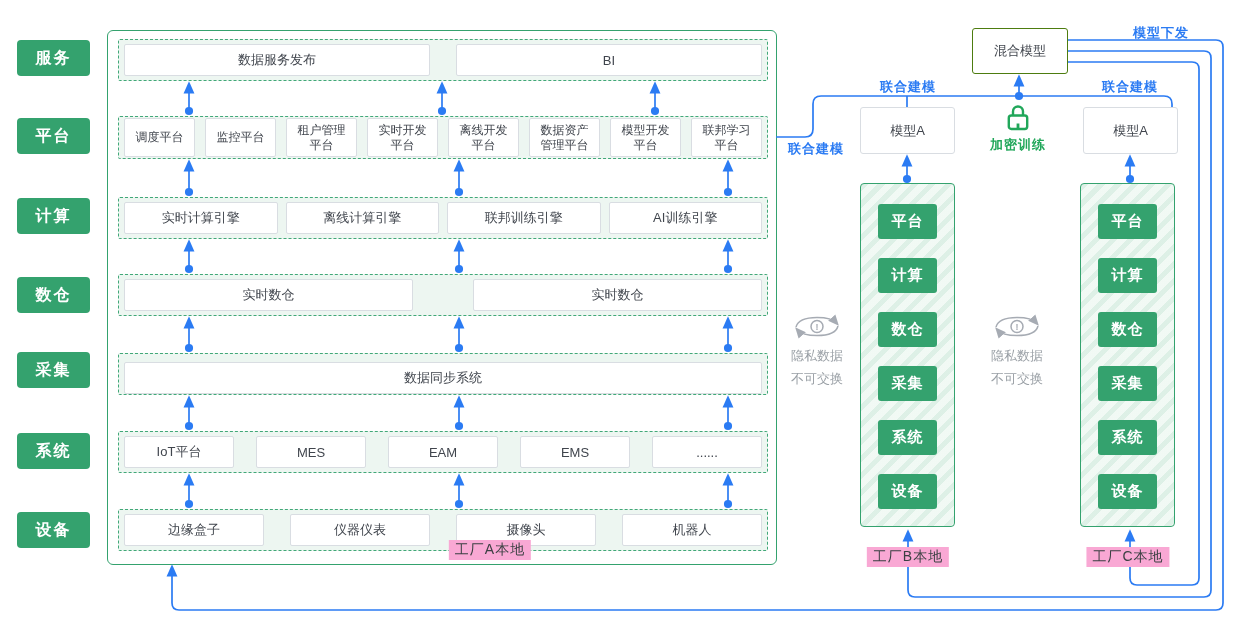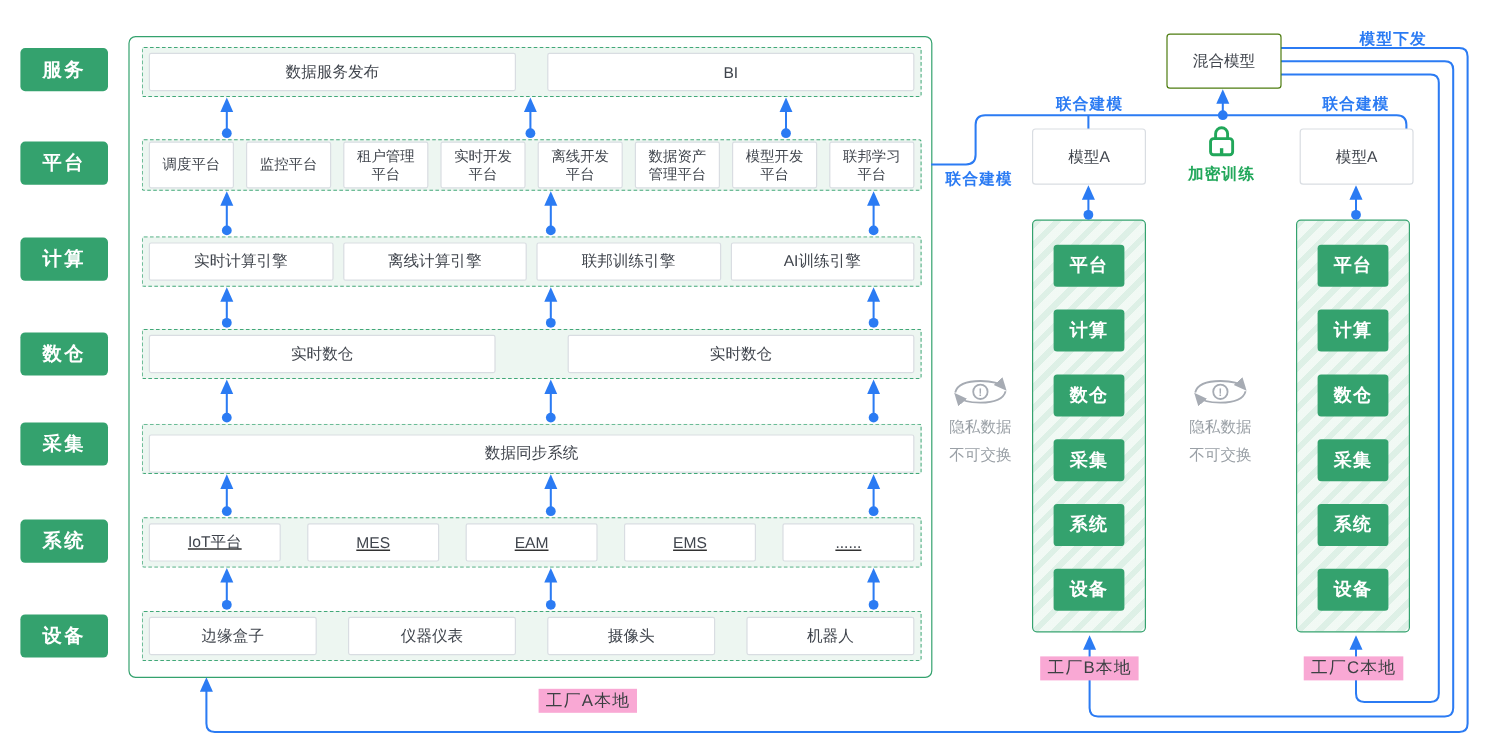--- a/index.html
+++ b/index.html
@@ -16,21 +16,21 @@
   .row{position:absolute;left:10px;width:650px;border:1px dashed #41a878;background:#edf6f1;border-radius:2px;
        display:flex;align-items:center;padding:0 5px;box-sizing:border-box;}
   .bx{flex:1;height:30px;background:#fff;border:1px solid #d9dde2;border-radius:2px;
       display:flex;align-items:center;justify-content:center;font-size:13px;color:#40454d;text-align:center;}
   .r-service{top:8px;height:42px;gap:26px;}
   .r-platform{top:85px;height:43px;gap:10px;}
   .r-platform .bx{height:37px;font-size:12px;line-height:1.25;padding:0 7px;}
   .r-compute{top:166px;height:42px;gap:8px;}
   .r-warehouse{top:243px;height:42px;gap:60px;}
   .r-collection{top:322px;height:42px;align-items:flex-end;}
-  .r-system{top:400px;height:42px;gap:22px;text-decoration:underline;}
+  .r-system{top:400px;height:42px;gap:22px;}
   .r-device{top:478px;height:42px;gap:26px;}
 
   
   .model-box{position:absolute;top:107px;width:93px;height:45px;background:#fff;border:1px solid #d9dde2;
       border-radius:3px;display:flex;align-items:center;justify-content:center;font-size:13px;color:#40454d;z-index:4;}
   .mixed{position:absolute;left:972px;top:28px;width:94px;height:44px;background:#fff;border:1px solid #4d7c0f;
       border-radius:3px;display:flex;align-items:center;justify-content:center;font-size:13px;color:#40454d;z-index:4;}
 
   
   .column{position:absolute;top:183px;width:95px;height:344px;box-sizing:border-box;border:1px solid #34a26e;
@@ -178,21 +178,21 @@
       <path d="M1066,51 H1204 Q1211,51 1211,58 V590 Q1211,597 1204,597 H915 Q908,597 908,590 V532" marker-end="url(#arr)"></path>
       <path d="M1066,62 H1192 Q1199,62 1199,69 V578 Q1199,585 1192,585 H1137 Q1130,585 1130,578 V532" marker-end="url(#arr)"></path>
     </g>
   </svg>
 
   <div class="blue-label" style="left:788px;top:140px">联合建模</div>
   <div class="blue-label" style="left:880px;top:78px">联合建模</div>
   <div class="blue-label" style="left:1102px;top:78px">联合建模</div>
   <div class="blue-label" style="left:1133px;top:24px">模型下发</div>
 
-  <div class="factory-label" style="left:490px;top:574px">工厂A本地</div>
+  <div class="factory-label" style="left:490px;top:540px">工厂A本地</div>
   <div class="factory-label" style="left:908px;top:547px">工厂B本地</div>
   <div class="factory-label" style="left:1128px;top:547px">工厂C本地</div>
 
   <div class="lock-wrap">
     <svg width="26" height="32" viewBox="0 0 26 32">
       <path d="M8,15 V10.5 a5,5 0 0 1 10,0 V15" stroke="#21a75a" stroke-width="2.4" fill="none"></path>
       <rect x="3.8" y="14.5" width="18.4" height="13.5" rx="2.5" fill="#ffffff" stroke="#21a75a" stroke-width="2.4"></rect>
       <rect x="11.6" y="22.5" width="2.8" height="5.5" fill="#21a75a"></rect>
     </svg>
   </div>

